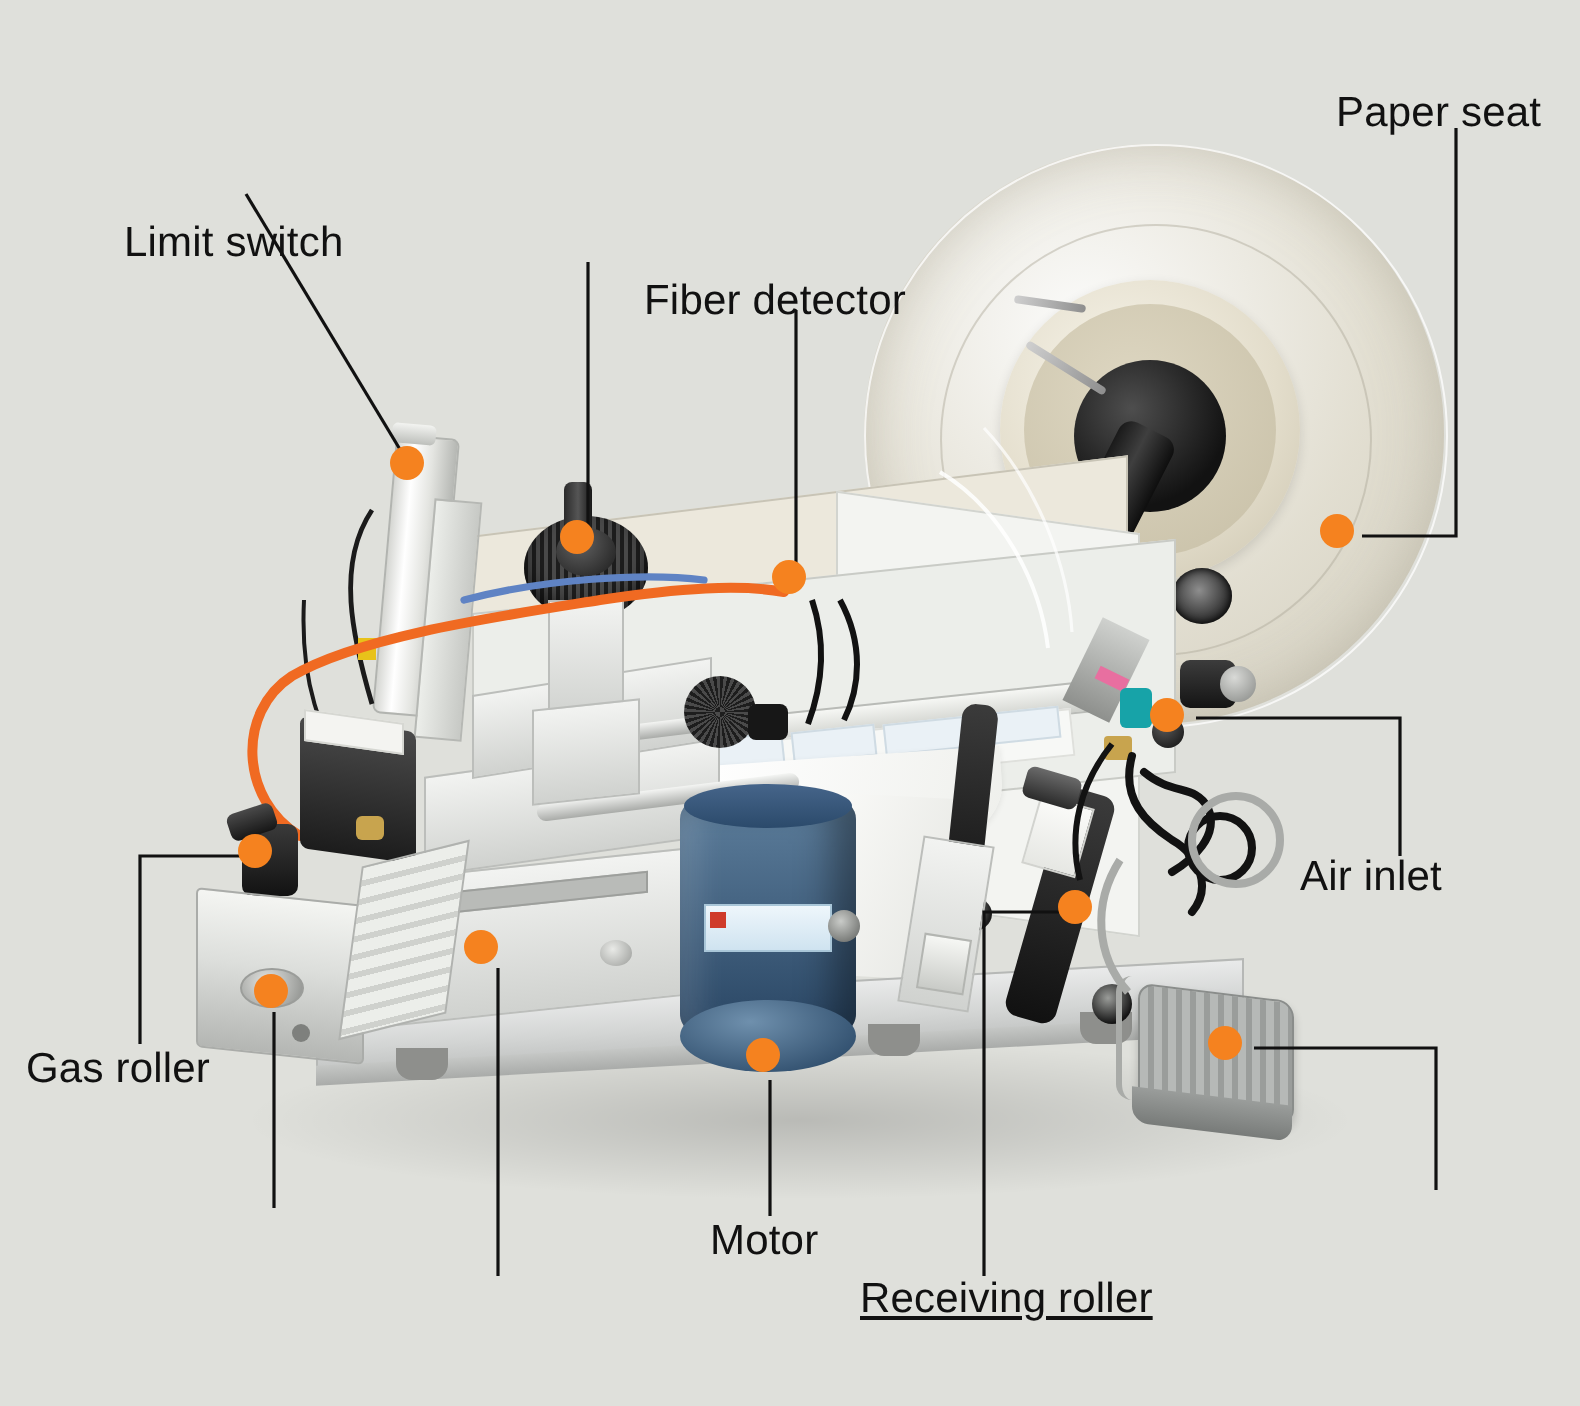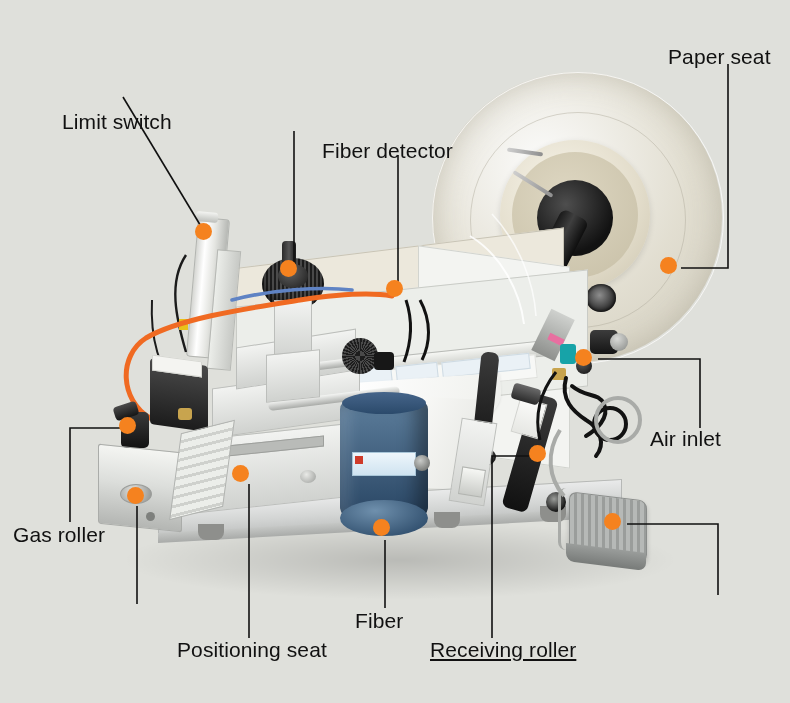--- a/index.html
+++ b/index.html
@@ -279,17 +279,16 @@
   <div class="dot" style="left:373px;top:519px;"></div>
   <div class="dot" style="left:232px;top:465px;"></div>
   <div class="dot" style="left:127px;top:487px;"></div>
   <div class="dot" style="left:119px;top:417px;"></div>
 
   <div class="lbl" style="left:62px;top:88px;margin-top:23px;">Limit switch</div>
   <div class="lbl" style="left:322px;top:140px;">Fiber detector</div>
   <div class="lbl" style="left:668px;top:46px;">Paper seat</div>
   <div class="lbl" style="left:650px;top:428px;">Air inlet</div>
   <div class="lbl" style="left:430px;top:639px;text-decoration:underline;">Receiving roller</div>
-  <div class="lbl" style="left:355px;top:610px;">Fiber</div>
-  <div class="lbl" style="left:177px;top:639px;">Positioning seat</div>
+  <div class="lbl" style="left:355px;top:610px;">Motor</div>
   <div class="lbl" style="left:13px;top:524px;">Gas roller</div>
 
 </div>
 
 </body></html>

